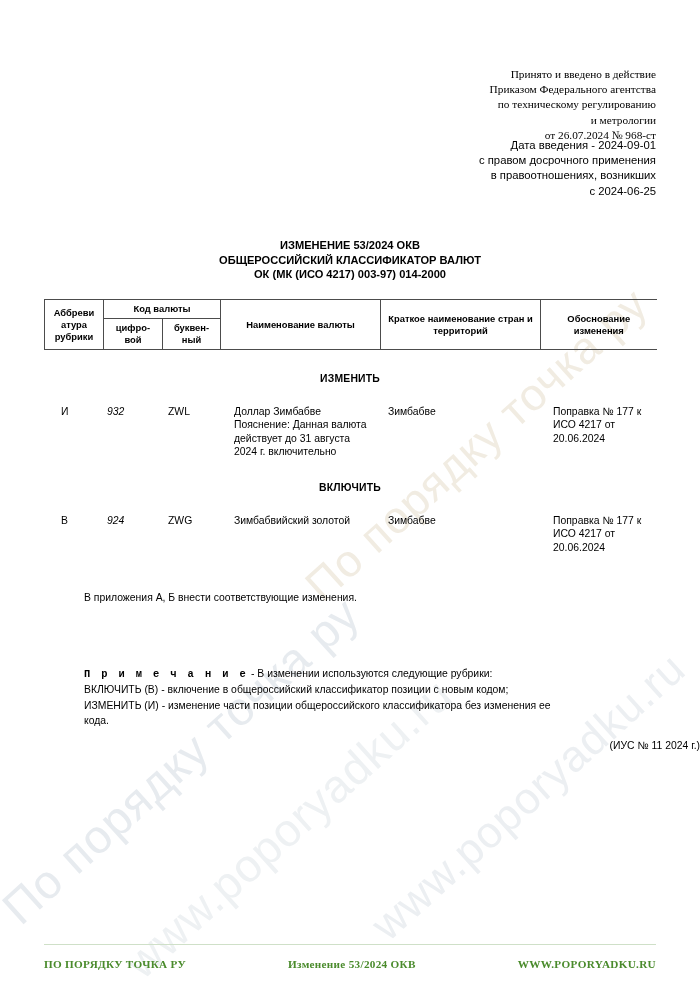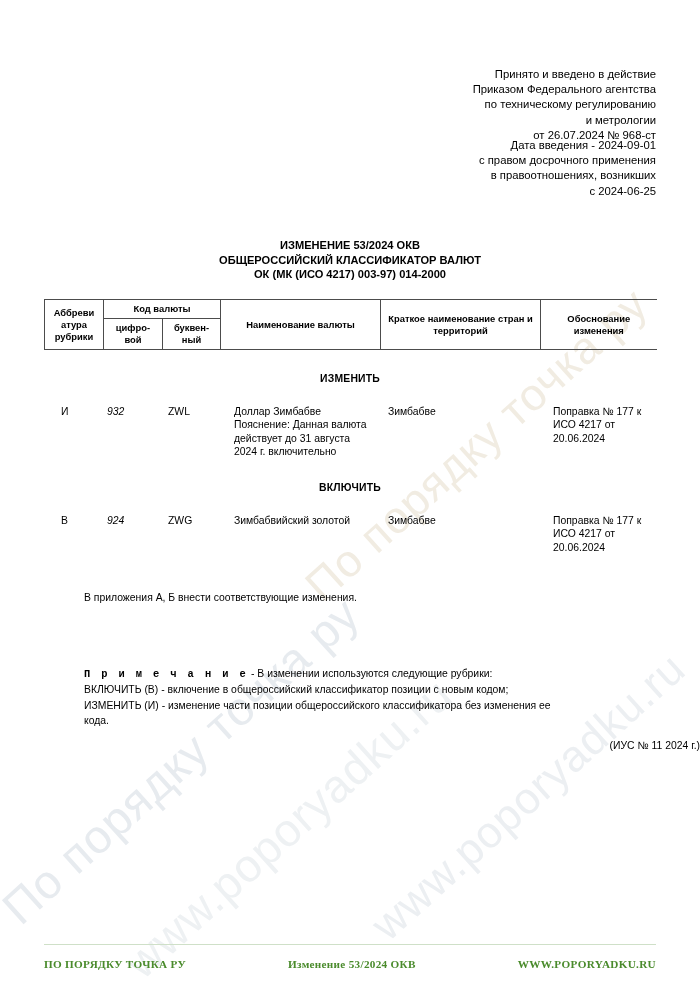--- a/index.html
+++ b/index.html
@@ -72,21 +72,21 @@
   }
 
   .hdr-block {
     position: absolute;
     right: 44px;
     text-align: right;
     font-size: 11.3px;
     line-height: 15.2px;
     white-space: pre-line;
   }
-  #hdr-order { top: 67px; }
+  #hdr-order { top: 67px; font-family: Liberation Serif, serif; }
   #hdr-date  { top: 138px; }
 
   .doc-title {
     position: absolute;
     top: 238px;
     left: 0;
     width: 700px;
     text-align: center;
     font-size: 11.1px;
     font-weight: bold;

